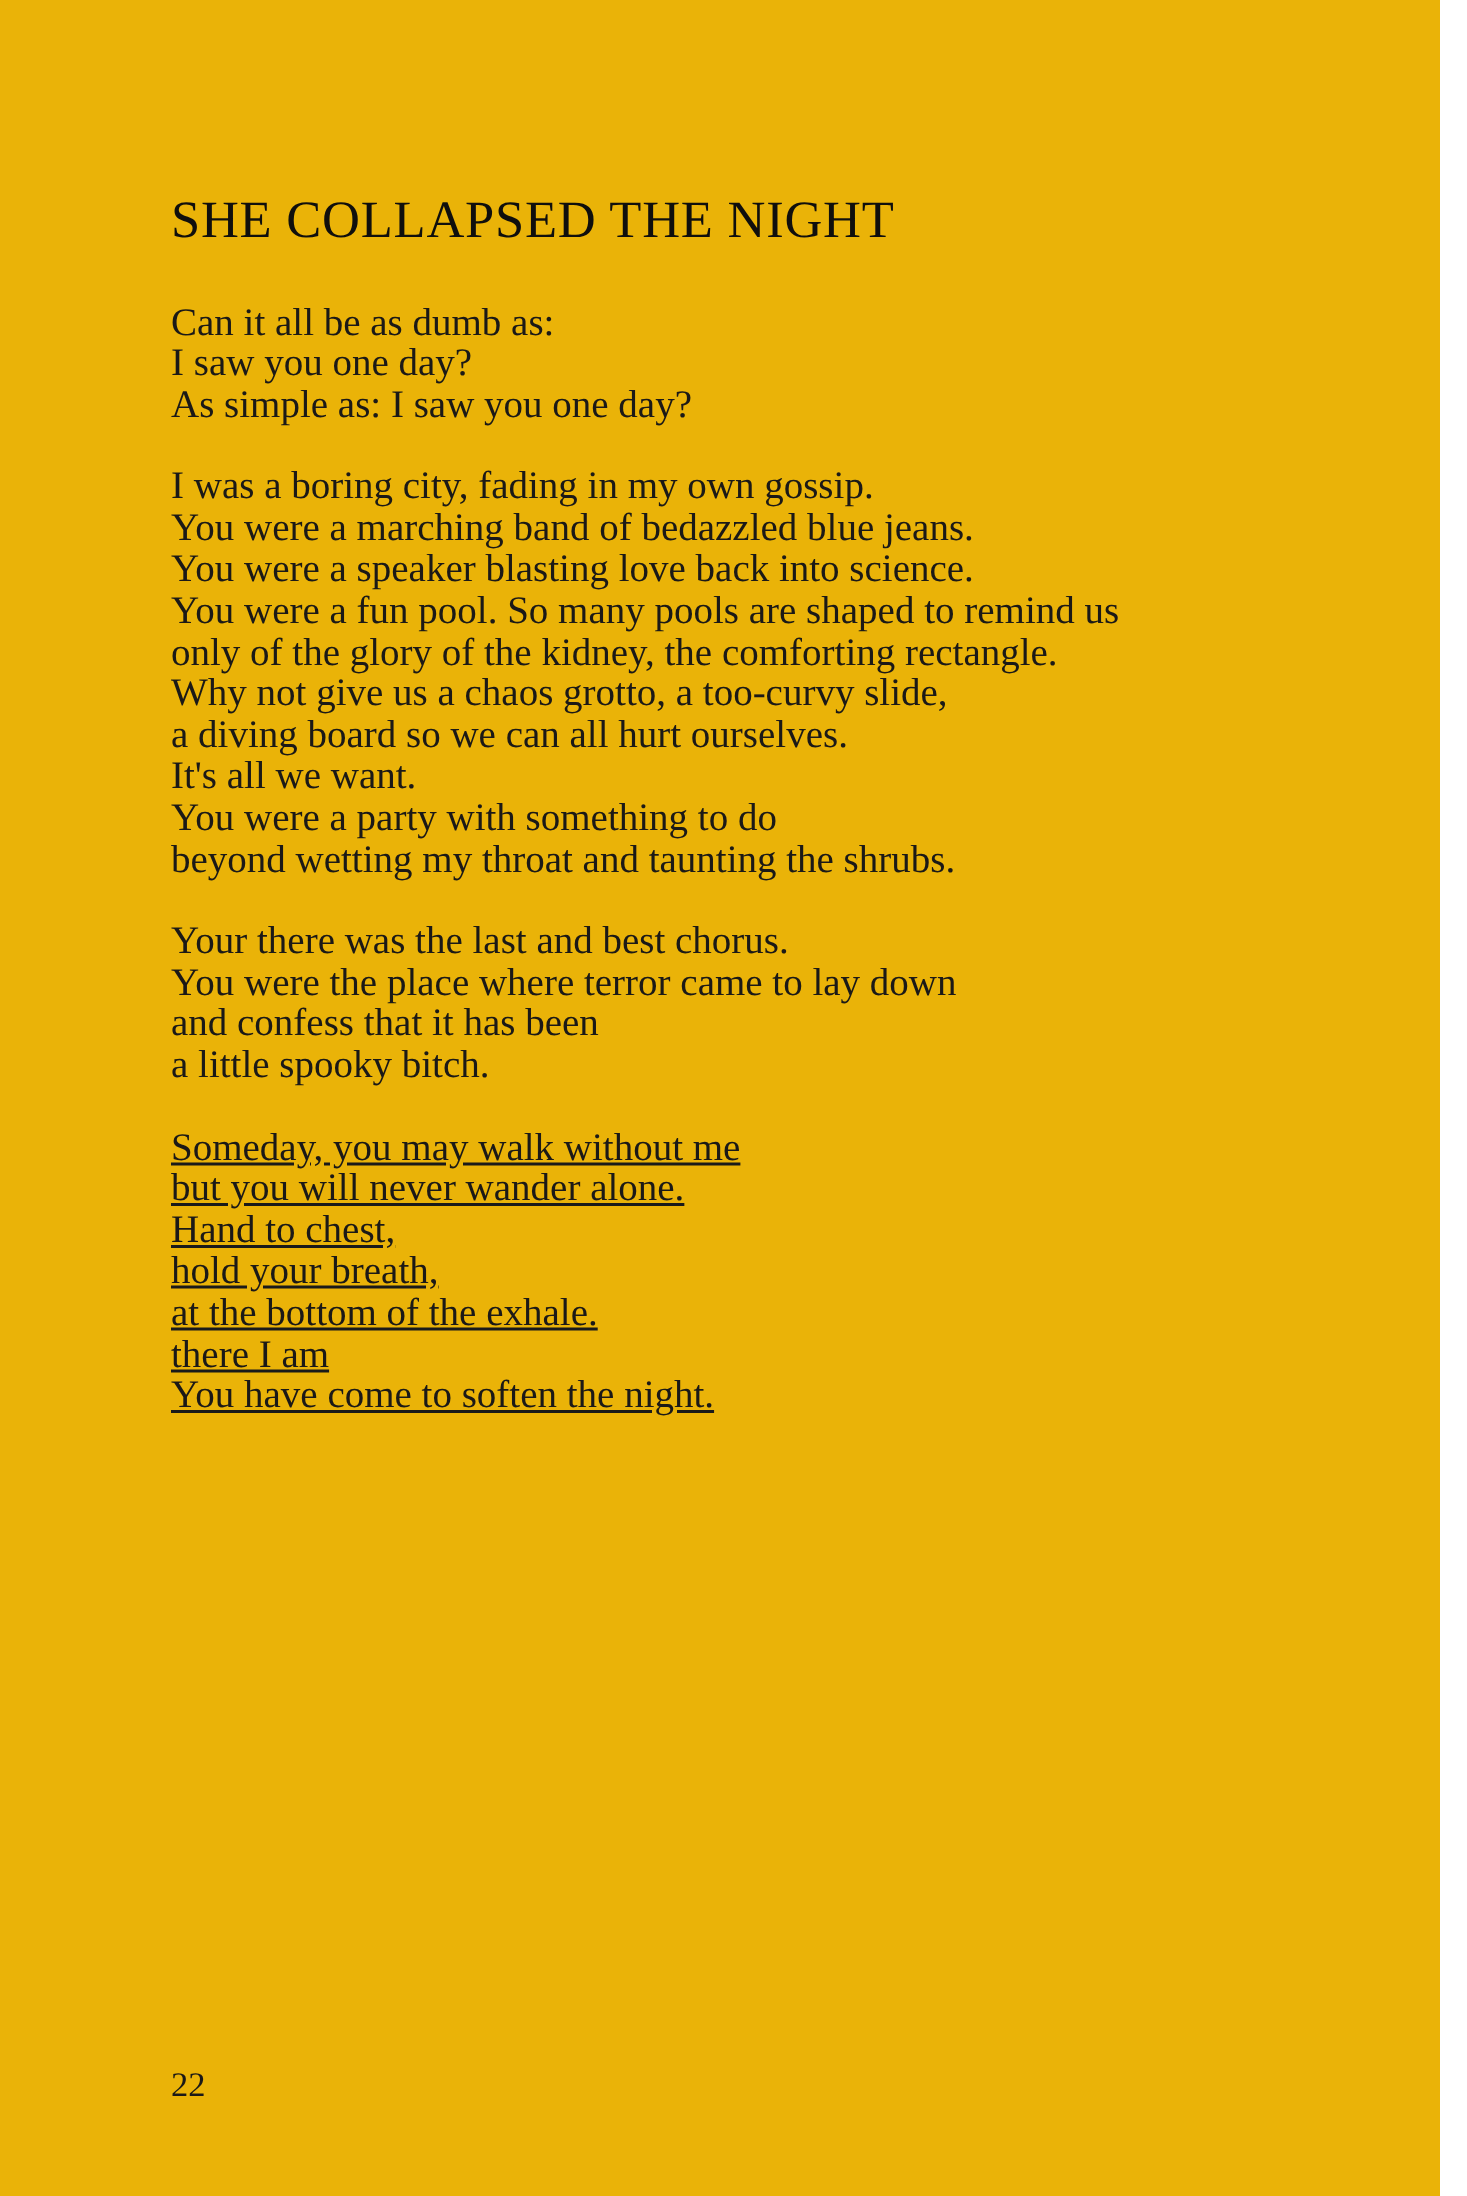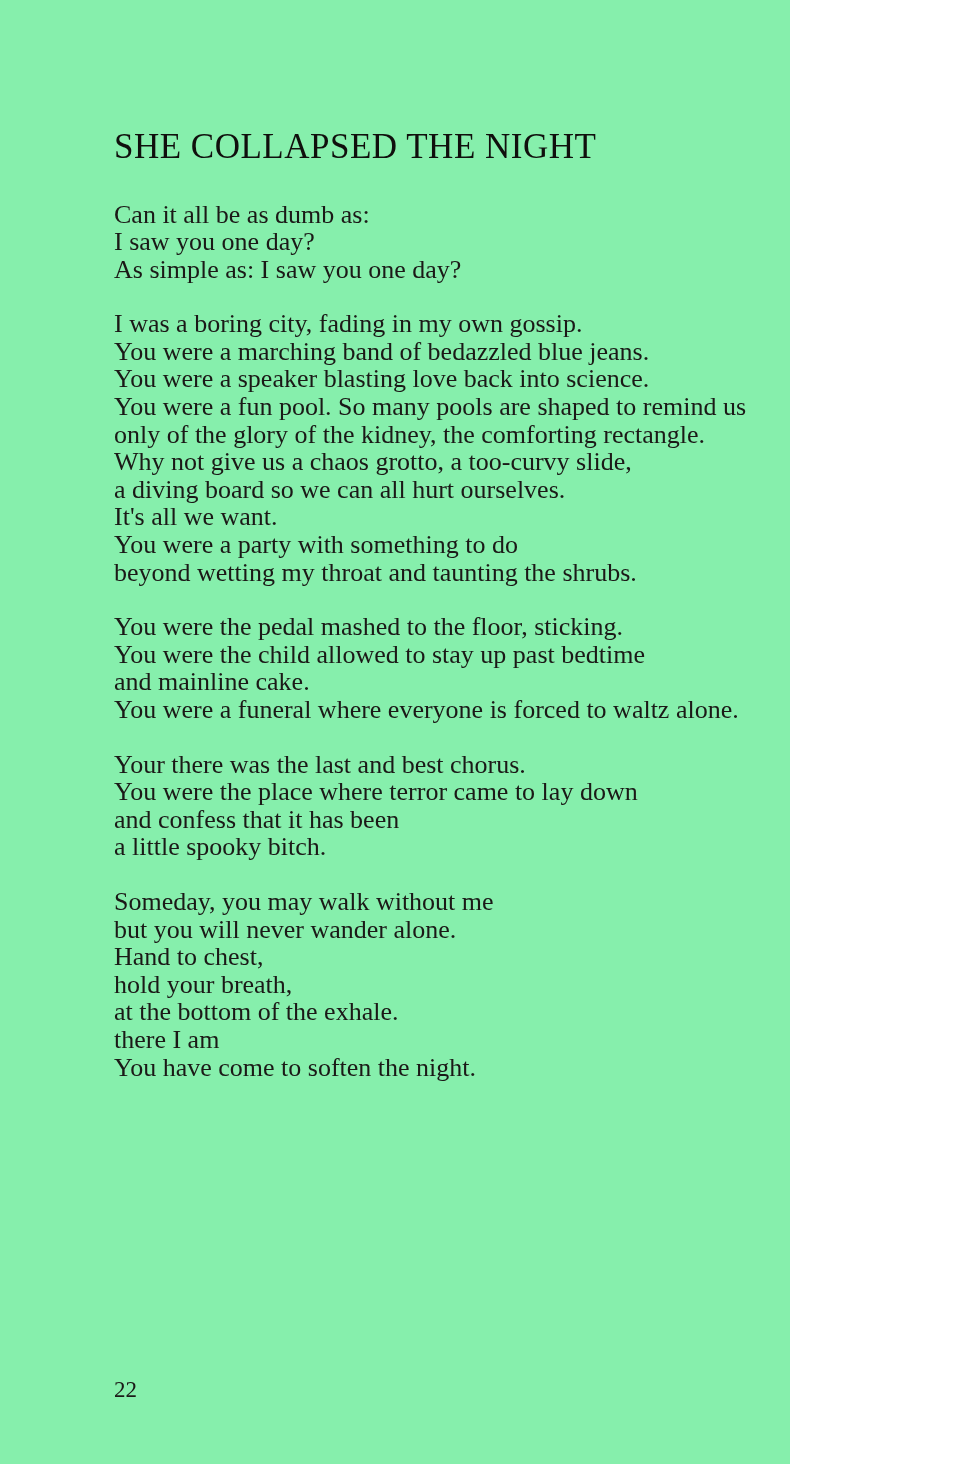--- a/index.html
+++ b/index.html
@@ -2,23 +2,23 @@
 <html><head>
 <meta charset="utf-8">
 <style>
   html, body {
     margin: 0;
     padding: 0;
     background: #ffffff;
   }
   .page {
     position: relative;
-    width: 790px;
+    width: 960px;
     height: 1464px;
-    background: #86efac;
+    background: #eab308;
     font-family: "Liberation Serif", "DejaVu Serif", serif;
     color: #1a1a1a;
     box-sizing: border-box;
     overflow: hidden;
   }
   .content {
     position: absolute;
     left: 114px;
     top: 128px;
     width: 760px;
@@ -29,20 +29,21 @@
     letter-spacing: 0.5px;
     margin: 0 0 34px 0;
     line-height: 1.1;
     color: #100f0d;
   }
   .stanza {
     margin: 0 0 27px 0;
   }
   .stanza:last-child {
     margin-bottom: 0;
+    text-decoration: underline;
   }
   .line {
     font-size: 26px;
     line-height: 27.6px;
     white-space: pre-wrap;
     color: #1b1917;
   }
   .page-number {
     position: absolute;
     left: 114px;
@@ -72,26 +73,20 @@
         <div class="line">You were a speaker blasting love back into science.</div>
         <div class="line">You were a fun pool. So many pools are shaped to remind us</div>
         <div class="line">only of the glory of the kidney, the comforting rectangle.</div>
         <div class="line">Why not give us a chaos grotto, a too-curvy slide,</div>
         <div class="line">a diving board so we can all hurt ourselves.</div>
         <div class="line">It's all we want.</div>
         <div class="line">You were a party with something to do</div>
         <div class="line">beyond wetting my throat and taunting the shrubs.</div>
       </div>
 
-      <div class="stanza">
-        <div class="line">You were the pedal mashed to the floor, sticking.</div>
-        <div class="line">You were the child allowed to stay up past bedtime</div>
-        <div class="line">and mainline cake.</div>
-        <div class="line">You were a funeral where everyone is forced to waltz alone.</div>
-      </div>
 
 
       <div class="stanza">
         <div class="line">Your there was the last and best chorus.</div>
         <div class="line">You were the place where terror came to lay down</div>
         <div class="line">and confess that it has been</div>
         <div class="line">a little spooky bitch.</div>
       </div>
 
 

